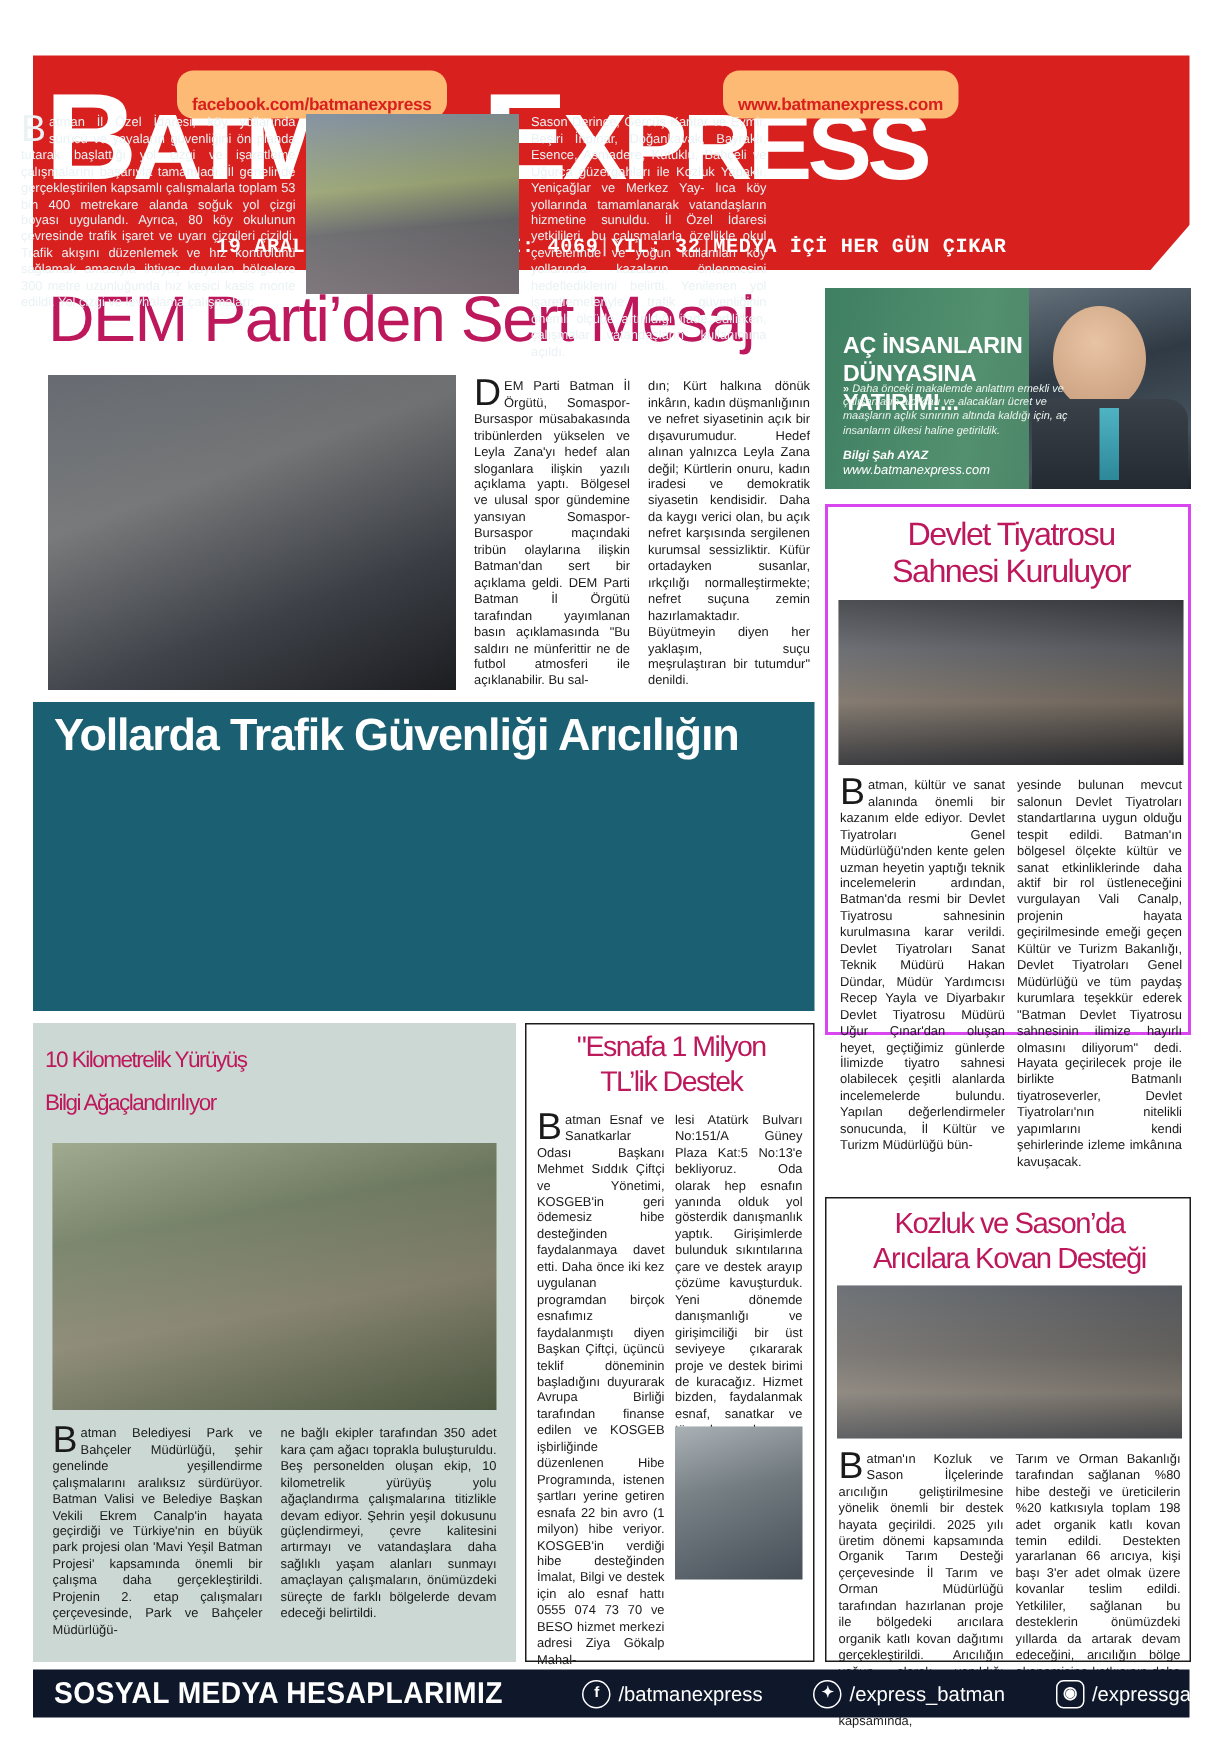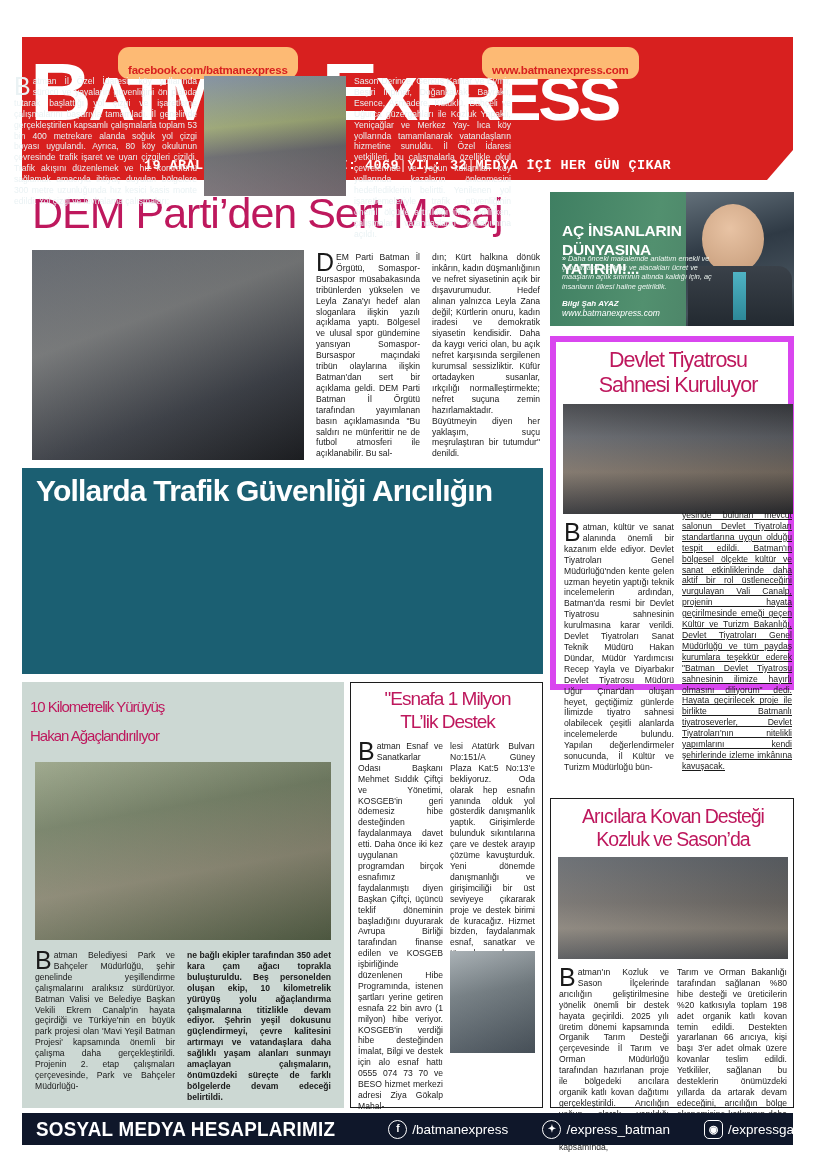--- a/index.html
+++ b/index.html
@@ -61,27 +61,27 @@
      font-size:15.5px;line-height:19px;letter-spacing:-.2px;}
   .ayaz-quote{position:absolute;left:12px;top:62px;width:152px;color:#eef5f0;font-size:7.3px;
      line-height:9.2px;font-style:italic;}
   .ayaz-quote .qm{font-style:normal;font-weight:bold;}
   .ayaz-name{position:absolute;left:12px;top:106px;color:#fff;font-size:8px;font-weight:bold;
      font-style:italic;line-height:11px;}
   .ayaz-url{position:absolute;left:12px;top:116px;color:#fff;font-size:8.6px;font-style:italic;}
 
   
   .tiyatro{position:absolute;left:550px;top:336px;width:244px;height:354px;
-     border:6px solid #d946ef;box-sizing:border-box;background:#fff;}
+     border:2px solid #d946ef;box-sizing:border-box;background:#fff;}
   .tiyatro-hl{position:absolute;left:0;top:6px;width:244px;text-align:center;font-size:21.5px;
      line-height:25px;}
   .tiyatro-photo{position:absolute;left:7px;top:62px;width:230px;height:110px;
      background:linear-gradient(180deg,#2a2c31 0%,#575a60 30%,#7b6f63 62%,#2e2f33 100%);}
   .tiyatro-c1{position:absolute;left:8px;top:180px;width:110px;}
-  .tiyatro-c2{position:absolute;left:126px;top:168px;width:110px;text-decoration:underline;}
+  .tiyatro-c2{position:absolute;left:126px;top:180px;width:110px;}
 
   
   .kozluk{position:absolute;left:550px;top:798px;width:244px;height:310px;
      border:1px solid #1c1c1c;box-sizing:border-box;background:#fff;}
   .kozluk-hl{position:absolute;left:0;top:6px;width:244px;text-align:center;font-size:19.5px;
      line-height:23px;}
   .kozluk-photo{position:absolute;left:7px;top:58px;width:230px;height:102px;
      background:linear-gradient(180deg,#53585e 0%,#6e6a66 45%,#8a8379 70%,#55575a 100%);}
   .kozluk-c1{position:absolute;left:8px;top:168px;width:110px;}
   .kozluk-c2{position:absolute;left:126px;top:168px;width:110px;}
@@ -96,21 +96,21 @@
   .trafik-c2{position:absolute;left:354px;top:76px;width:157px;color:#eaf2f4;}
   .trafik-photo{position:absolute;left:204px;top:76px;width:142px;height:120px;
      background:linear-gradient(175deg,#6f7f93 0%,#9aa66f 40%,#6a6a6e 62%,#8b7f86 100%);}
 
   
   .km{position:absolute;left:22px;top:682px;width:322px;height:426px;background:#ccd8d3;}
   .km-hl{position:absolute;left:8px;top:10px;width:300px;font-size:15px;line-height:29px;}
   .km-photo{position:absolute;left:13px;top:80px;width:296px;height:178px;
      background:linear-gradient(170deg,#8e9a7a 0%,#6d7a5d 30%,#8e8b74 60%,#5d6a4e 100%);}
   .km-c1{position:absolute;left:13px;top:268px;width:140px;}
-  .km-c2{position:absolute;left:165px;top:268px;width:144px;font-weight:bold;}
+  .km-c2{position:absolute;left:165px;top:268px;width:144px;}
 
   
   .esnaf{position:absolute;left:350px;top:682px;width:193px;height:426px;
      border:1px solid #1c1c1c;box-sizing:border-box;background:#fff;}
   .esnaf-hl{position:absolute;left:0;top:4px;width:193px;text-align:center;font-size:19px;
      line-height:23px;}
   .esnaf-c1{position:absolute;left:7px;top:58px;width:85px;}
   .esnaf-c2{position:absolute;left:99px;top:58px;width:85px;}
   .esnaf-photo{position:absolute;left:99px;top:268px;width:85px;height:102px;
      background:linear-gradient(170deg,#9aa3a8 0%,#6f7a80 40%,#55606a 100%);}
@@ -182,41 +182,41 @@
   <div class="body-col dropcap trafik-c1" style="color:#eaf2f4">Batman İl Özel İdaresi, köy yollarında sürücü ve yayaların güvenliğini ön planda tutarak başlattığı yol çizgi ve işaretleme çalışmalarını başarıyla tamamladı. İl genelinde gerçekleştirilen kapsamlı çalışmalarla toplam 53 bin 400 metrekare alanda soğuk yol çizgi boyası uygulandı. Ayrıca, 80 köy okulunun çevresinde trafik işaret ve uyarı çizgileri çizildi. Trafik akışını düzenlemek ve hız kontrolünü sağlamak amacıyla ihtiyaç duyulan bölgelere 300 metre uzunluğunda hız kesici kasis monte edildi. Yol çizgi ve levhalama çalışmaları;</div>
   <div class="photo trafik-photo"></div>
   <div class="body-col trafik-c2" style="color:#eaf2f4">
     <span>Sason Derince, Gercüş Kantar ve Eymir, Beşiri İnpınar, Doğankavak, Bayraklı, Esence, Asmadere, Kütüklü, Bahçeli ve Uğurca güzergahları ile Kozluk Yapaklı, Yeniçağlar ve Merkez Yay-</span>
     <span>lıca köy yollarında tamamlanarak vatandaşların hizmetine sunuldu. İl Özel İdaresi yetkilileri, bu çalışmalarla özellikle okul çevrelerinde ve yoğun kullanılan köy yollarında kazaların önlenmesini hedeflediklerini belirtti. Yenilenen yol işaretlemeleriyle trafik güvenliğinin önemli ölçüde artırıldığı ifade edilirken, çalışmalar vatandaşların kullanımına açıldı.</span>
   </div>
 
   <div class="km">
     <div class="hl km-hl">
       <div>10 Kilometrelik Yürüyüş</div>
-      <div>Hakan Ağaçlandırılıyor</div>
+      <div>Bilgi Ağaçlandırılıyor</div>
     </div>
     <div class="photo km-photo"></div>
     <div class="body-col dropcap km-c1">Batman Belediyesi Park ve Bahçeler Müdürlüğü, şehir genelinde yeşillendirme çalışmalarını aralıksız sürdürüyor. Batman Valisi ve Belediye Başkan Vekili Ekrem Canalp'in hayata geçirdiği ve Türkiye'nin en büyük park projesi olan 'Mavi Yeşil Batman Projesi' kapsamında önemli bir çalışma daha gerçekleştirildi. Projenin 2. etap çalışmaları çerçevesinde, Park ve Bahçeler Müdürlüğü-</div>
     <div class="body-col km-c2">ne bağlı ekipler tarafından 350 adet kara çam ağacı toprakla buluşturuldu. Beş personelden oluşan ekip, 10 kilometrelik yürüyüş yolu ağaçlandırma çalışmalarına titizlikle devam ediyor. Şehrin yeşil dokusunu güçlendirmeyi, çevre kalitesini artırmayı ve vatandaşlara daha sağlıklı yaşam alanları sunmayı amaçlayan çalışmaların, önümüzdeki süreçte de farklı bölgelerde devam edeceği belirtildi.</div>
   </div>
 
   <div class="esnaf">
     <div class="hl esnaf-hl">
       <div>"Esnafa 1 Milyon</div>
       <div>TL’lik Destek</div>
     </div>
     <div class="body-col dropcap esnaf-c1">Batman Esnaf ve Sanatkarlar Odası Başkanı Mehmet Sıddık Çiftçi ve Yönetimi, KOSGEB'in geri ödemesiz hibe desteğinden faydalanmaya davet etti. Daha önce iki kez uygulanan programdan birçok esnafımız faydalanmıştı diyen Başkan Çiftçi, üçüncü teklif döneminin başladığını duyurarak Avrupa Birliği tarafından finanse edilen ve KOSGEB işbirliğinde düzenlenen Hibe Programında, istenen şartları yerine getiren esnafa 22 bin avro (1 milyon) hibe veriyor. KOSGEB'in verdiği hibe desteğinden İmalat, Bilgi ve destek için alo esnaf hattı 0555 074 73 70 ve BESO hizmet merkezi adresi Ziya Gökalp Mahal-</div>
     <div class="body-col esnaf-c2">lesi Atatürk Bulvarı No:151/A Güney Plaza Kat:5 No:13'e bekliyoruz. Oda olarak hep esnafın yanında olduk yol gösterdik danışmanlık yaptık. Girişimlerde bulunduk sıkıntılarına çare ve destek arayıp çözüme kavuşturduk. Yeni dönemde danışmanlığı ve girişimciliği bir üst seviyeye çıkararak proje ve destek birimi de kuracağız. Hizmet bizden, faydalanmak esnaf, sanatkar ve tüccarlarımızdan olsun" dedi.</div>
     <div class="photo esnaf-photo"></div>
   </div>
 
   <div class="kozluk">
     <div class="hl kozluk-hl">
+      <div>Kozluk ve Sason’da</div>
       <div>Arıcılara Kovan Desteği</div>
-      <div>Kozluk ve Sason’da</div>
     </div>
     <div class="photo kozluk-photo"></div>
     <div class="body-col dropcap kozluk-c1">Batman'ın Kozluk ve Sason İlçelerinde arıcılığın geliştirilmesine yönelik önemli bir destek hayata geçirildi. 2025 yılı üretim dönemi kapsamında Organik Tarım Desteği çerçevesinde İl Tarım ve Orman Müdürlüğü tarafından hazırlanan proje ile bölgedeki arıcılara organik katlı kovan dağıtımı gerçekleştirildi. Arıcılığın yoğun olarak yapıldığı Kozluk ve Sason İlçelerinde uygulanan proje kapsamında,</div>
     <div class="body-col kozluk-c2">Tarım ve Orman Bakanlığı tarafından sağlanan %80 hibe desteği ve üreticilerin %20 katkısıyla toplam 198 adet organik katlı kovan temin edildi. Destekten yararlanan 66 arıcıya, kişi başı 3'er adet olmak üzere kovanlar teslim edildi. Yetkililer, sağlanan bu desteklerin önümüzdeki yıllarda da artarak devam edeceğini, arıcılığın bölge ekonomisine katkısının daha da güçleneceğini vurguladı.</div>
   </div>
 
   <div class="footer">
     <div class="footer-title">SOSYAL MEDYA HESAPLARIMIZ</div>
     <div class="sm-item">
       <span class="sm-icon">f</span>

